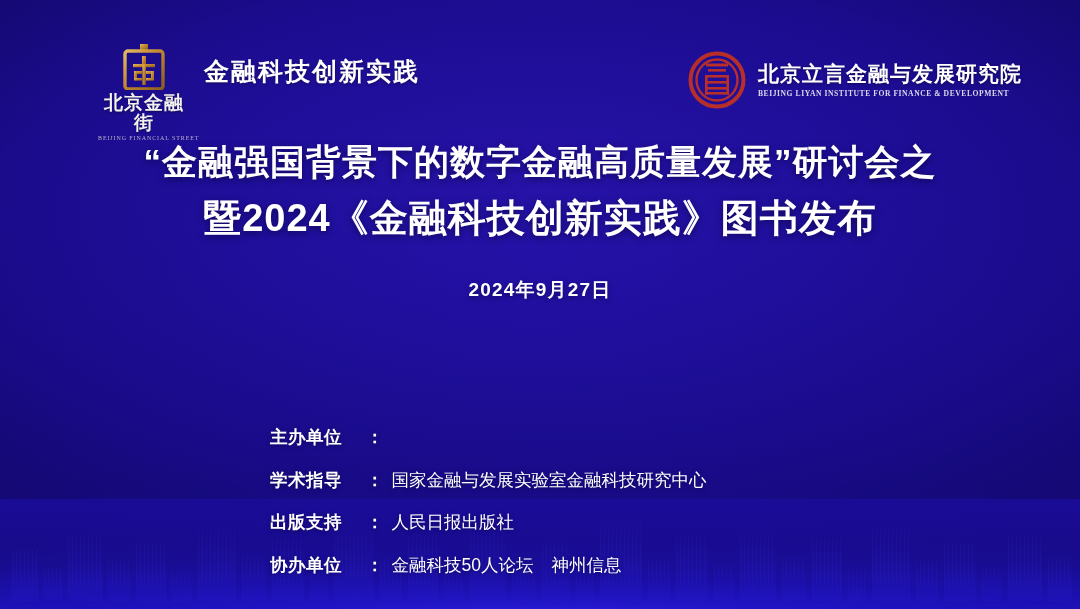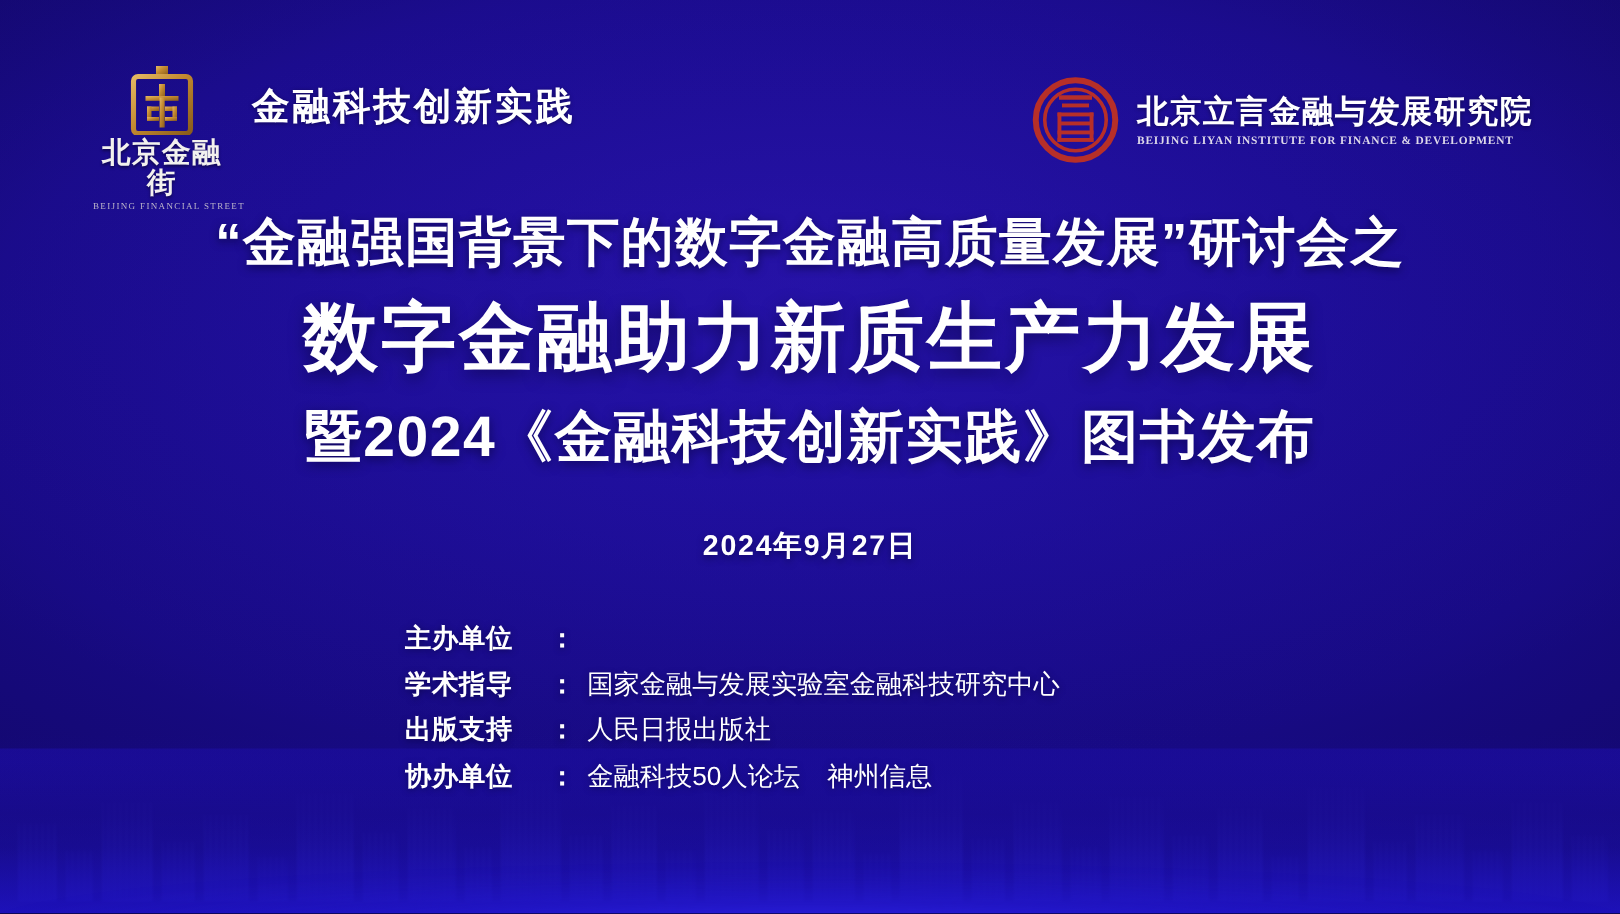--- a/index.html
+++ b/index.html
@@ -82,20 +82,21 @@
   .logo-left {
     position: absolute;
     left: 62px;
     top: 0;
     display: flex;
     align-items: flex-start;
   }
   .bfs-mark {
     width: 92px;
     text-align: center;
+    margin-left: 36px;
   }
   .bfs-emblem {
     display: block;
     margin: 0 auto 3px;
   }
   .bfs-cn {
     display: block;
     font-family: "Liberation Serif", "DejaVu Serif", serif;
     font-weight: bold;
     font-size: 19px;
@@ -239,20 +240,21 @@
     line-height: 1.35;
     color: #ffffff;
     text-shadow: 0 1px 4px rgba(5,2,45,0.55);
   }
   .credit-label {
     font-family: "Liberation Sans", "DejaVu Sans", sans-serif;
     font-weight: bold;
     flex: 0 0 auto;
     width: 96px;
     letter-spacing: 0.5px;
+    margin-top: 12px;
   }
   .credit-colon {
     font-weight: bold;
     margin-right: 8px;
   }
   .credit-values {
     font-family: "Liberation Sans", "DejaVu Sans", sans-serif;
     font-weight: normal;
     white-space: nowrap;
   }
@@ -352,21 +354,20 @@
       <div class="liyan-text">
         <span class="liyan-cn">北京立言金融与发展研究院</span>
         <span class="liyan-en">BEIJING LIYAN INSTITUTE FOR FINANCE &amp; DEVELOPMENT</span>
       </div>
     </div>
 
   </div>
 
   <div class="titles">
     <div class="title-1">“金融强国背景下的数字金融高质量发展”研讨会之</div>
-    <div class="title-2">数字金融助力新质生产力发展</div>
     <div class="title-3">暨2024《金融科技创新实践》图书发布</div>
     <div class="event-date">2024年9月27日</div>
   </div>
 
   <div class="credits">
 
     <div class="credit-row">
       <span class="credit-label">主办单位</span>
       <span class="credit-colon">：</span>
     </div>

